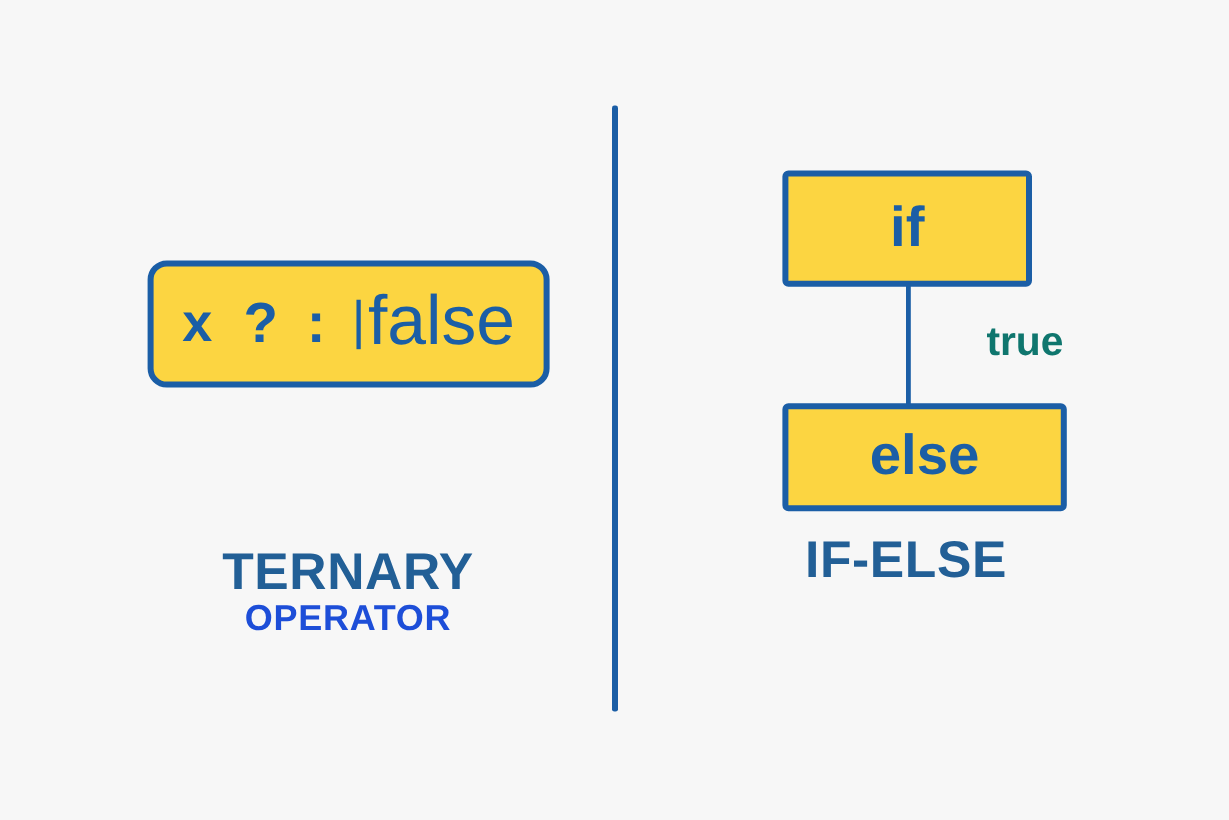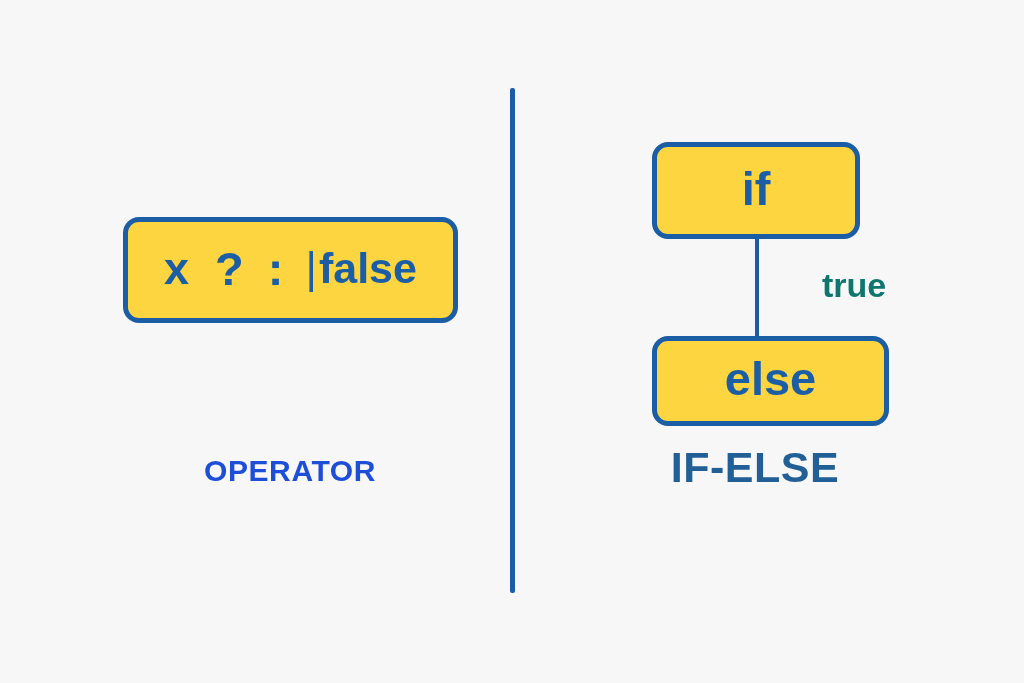--- a/index.html
+++ b/index.html
@@ -32,21 +32,21 @@
     height: 505px;
     background: #1b5ea6;
     border-radius: 2px;
   }
 
   
   .node {
     position: absolute;
     background: #fcd541;
     border: 5px solid #1b5ea6;
-    border-radius: 16px;
+    border-radius: 5px;
     box-sizing: border-box;
     display: flex;
     align-items: center;
     justify-content: center;
   }
 
   
   .ternary-box {
     left: 123px;
     top: 217px;
@@ -62,21 +62,21 @@
     font-weight: bold;
     line-height: 1;
     letter-spacing: 0px;
     white-space: nowrap;
     padding-bottom: 4px;
   }
   .tok-x      { margin-right: 26px; }
   .tok-q      { margin-right: 24px; font-size: 47px; }
   .tok-colon  { margin-right: 22px; font-size: 47px; }
   .tok-caret  { font-size: 44px; font-weight: 500; margin-right: 2px; }
-  .tok-false  { font-size: 43px; font-weight: bold; }
+  .tok-false  { font-size: 58px; font-weight: normal; }
 
   
   .if-box {
     left: 652px;
     top: 142px;
     width: 208px;
     height: 97px;
   }
   .else-box {
     left: 652px;
@@ -151,20 +151,21 @@
     <div class="ternary-expr">
       <span class="tok-x">x</span>
       <span class="tok-q">?</span>
       <span class="tok-colon">:</span>
       <span class="tok-caret">|</span>
       <span class="tok-false">false</span>
     </div>
   </div>
 
   <div class="caption caption-left">
+    <div class="caption-title">TERNARY</div>
     <div class="caption-sub">OPERATOR</div>
   </div>
 
   <div class="node if-box">
     <span class="node-label">if</span>
   </div>
 
   <div class="connector"></div>
 
   <div class="edge-label">true</div>

